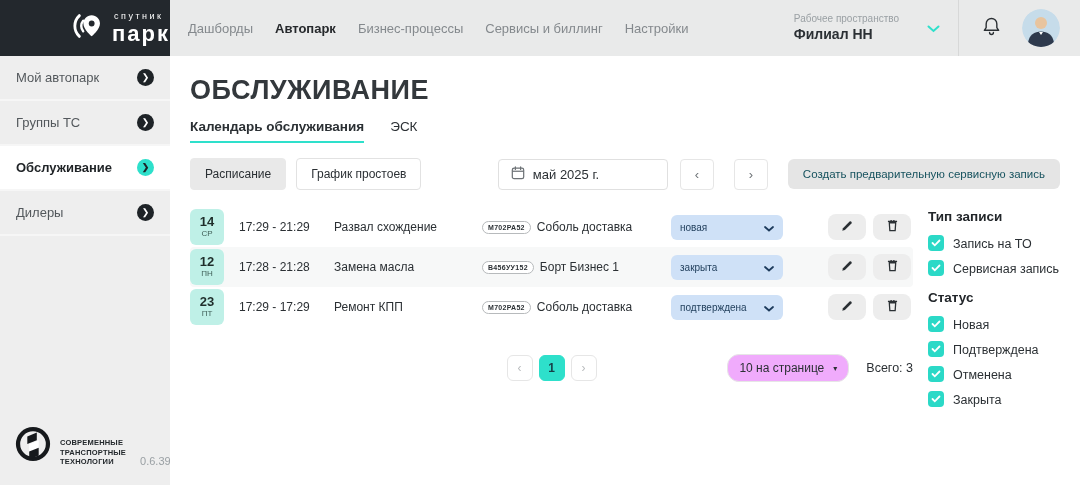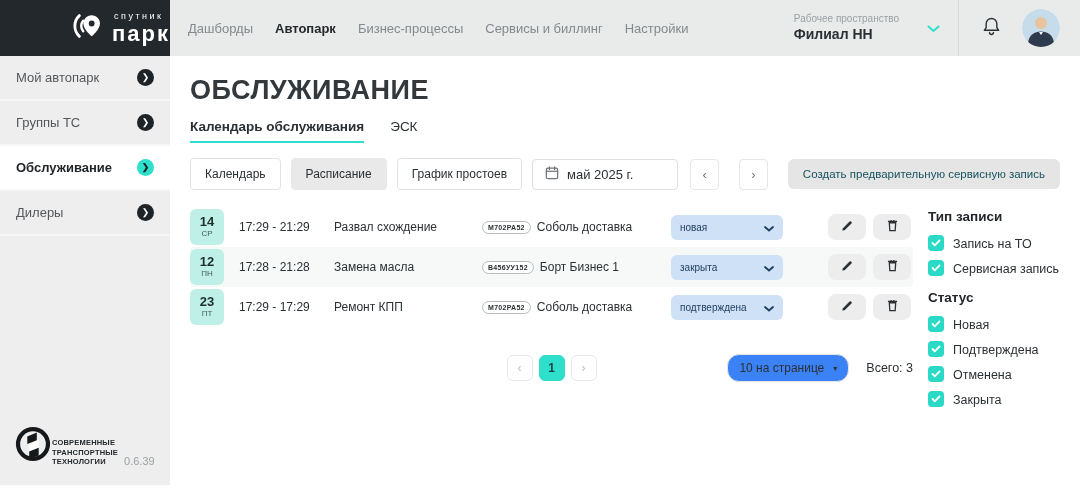--- a/index.html
+++ b/index.html
@@ -22,21 +22,21 @@
   .topbar-divider { width:1px; height:56px; background:#d7d8d8; }
   .bell-wrap { margin:0 20px 0 22px; cursor:pointer; display:flex; align-items:center; }
   .avatar { width:38px; height:38px; border-radius:50%; overflow:hidden; margin-right:20px; cursor:pointer; flex:none; }
 
   
   .sidebar { position:absolute; top:56px; left:0; width:170px; bottom:18px; background:#eeeeee; display:flex; flex-direction:column; }
   .side-item { padding:13px 16px; display:flex; align-items:center; justify-content:space-between; font-size:13px; color:#53585c; border-bottom:2px solid #f6f6f6; cursor:pointer; }
   .side-item.active { background:#ffffff; color:#1f2326; font-weight:bold; border-bottom:2px solid #f6f6f6; }
   .chip { width:17px; height:17px; border-radius:50%; background:#1e2327; color:#ffffff; display:flex; align-items:center; justify-content:center; font-size:9px; line-height:1; flex:none; }
   .side-item.active .chip { background:#2ee0cb; color:#1e2327; }
-  .side-footer { margin-top:auto; padding:14px 12px 18px 14px; display:flex; align-items:flex-end; gap:0; }
+  .side-footer { margin-top:auto; padding:14px 12px 18px 14px; display:flex; align-items:flex-end; gap:8px; }
   .company-lines { font-size:7.5px; font-weight:bold; color:#23282c; line-height:1.3; letter-spacing:0.2px; }
   .version { font-size:11px; color:#9aa0a4; margin-left:6px; }
 
   
   .main { position:absolute; top:56px; left:170px; right:0; bottom:0; background:#ffffff; padding:19px 20px 0 20px; }
   .page-title { font-size:27px; font-weight:bold; letter-spacing:0.5px; color:#33383c; }
   .tabs { display:flex; gap:26px; margin-top:13px; }
   .tab { font-size:13.5px; color:#2b3034; padding-bottom:7px; cursor:pointer; }
   .tab.active { font-weight:bold; border-bottom:2px solid #2ee0cb; }
 
@@ -68,21 +68,21 @@
   .status-text { font-size:10px; color:#24425f; }
   .icon-btn { width:38px; height:26px; border-radius:8px; background:#ededed; border:none; display:flex; align-items:center; justify-content:center; cursor:pointer; flex:none; }
   .icon-btn.edit { margin-left:45px; }
   .icon-btn.del { margin-left:7px; margin-right:2px; }
 
   
   .pagination { position:relative; display:flex; align-items:center; justify-content:center; margin-top:26px; height:30px; }
   .pg-btn { width:26px; height:26px; border:1px solid #e6e6e6; border-radius:6px; background:#fff; color:#b9bcbe; font-size:12px; display:flex; align-items:center; justify-content:center; margin:0 3px; cursor:pointer; }
   .pg-btn.page-active { background:#2ee0cb; border-color:#2ee0cb; color:#173f47; font-weight:bold; }
   .pg-right { position:absolute; right:0; top:0; display:flex; align-items:center; height:30px; }
-  .per-page { border:1px solid #e6e6e6; border-radius:12px; padding:6px 11px; font-size:12px; color:#2b3034; display:flex; align-items:center; gap:9px; cursor:pointer; background:#3b82f6; }
+  .per-page { border:1px solid #e6e6e6; border-radius:12px; padding:6px 11px; font-size:12px; color:#2b3034; display:flex; align-items:center; gap:9px; cursor:pointer; background:#f0abfc; }
   .caret { font-size:8px; color:#2b3034; }
   .total { margin-left:17px; font-size:12.5px; color:#2b3034; }
 
   
   .filter-title { font-size:13.5px; font-weight:bold; color:#22262a; margin-bottom:11px; }
   .filter-group { margin-bottom:14px; }
   .filter-opt { display:flex; align-items:flex-end; gap:9px; margin-bottom:9px; cursor:pointer; }
   .checkbox { width:16px; height:16px; border-radius:4px; background:#2bd9c7; display:flex; align-items:center; justify-content:center; flex:none; }
   .opt-label { font-size:12.5px; color:#2b3034; white-space:nowrap; }
 </style>
@@ -178,21 +178,20 @@
 
 <div class="main">
   <div class="page-title">ОБСЛУЖИВАНИЕ</div>
 
   <div class="tabs">
     <span class="tab active">Календарь обслуживания</span>
     <span class="tab">ЭСК</span>
   </div>
 
   <div class="toolbar">
-    <button class="view-btn">Календарь</button>
     <button class="view-btn selected">Расписание</button>
     <button class="view-btn">График простоев</button>
 
     <div class="date-field">
       <span>
         <svg width="14" height="14" viewBox="0 0 16 16">
           <rect x="1.5" y="2.5" width="13" height="12" rx="2" fill="none" stroke="#6d7276" stroke-width="1.4"></rect>
           <line x1="1.5" y1="6" x2="14.5" y2="6" stroke="#6d7276" stroke-width="1.4"></line>
           <line x1="5" y1="1" x2="5" y2="4" stroke="#6d7276" stroke-width="1.4" stroke-linecap="round"></line>
           <line x1="11" y1="1" x2="11" y2="4" stroke="#6d7276" stroke-width="1.4" stroke-linecap="round"></line>

